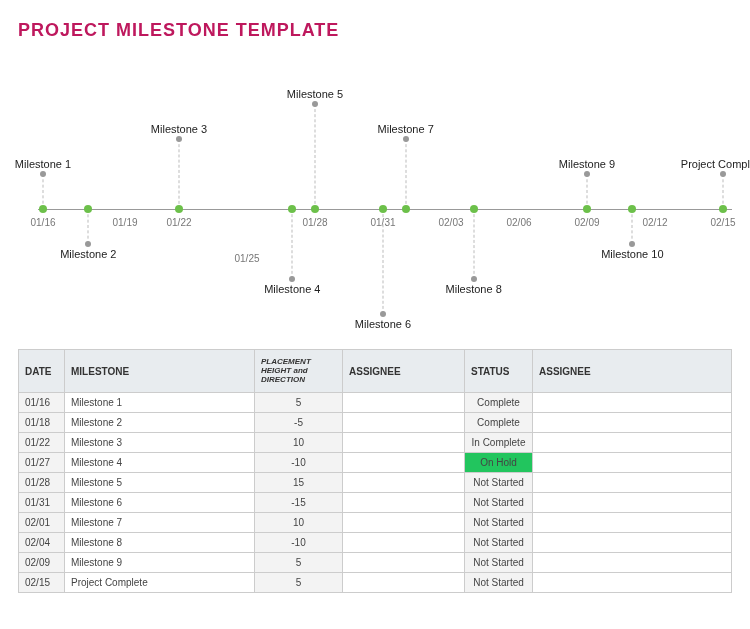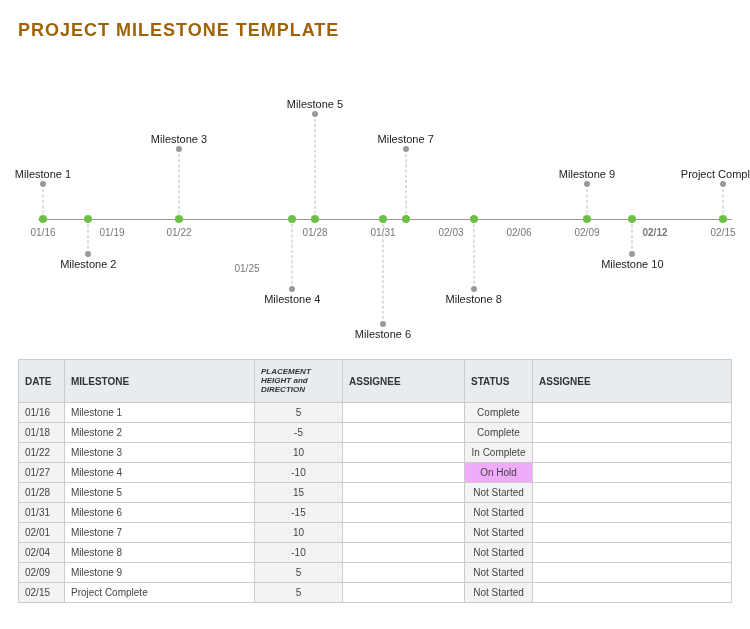--- a/index.html
+++ b/index.html
@@ -1,56 +1,56 @@
 <!DOCTYPE html>
 <html><head>
 <meta charset="utf-8">
 <style>
   * { box-sizing: border-box; }
   body { margin: 0; padding: 20px 18px; background: #fff; font-family: Arial, Helvetica, sans-serif; color: #333; width: 750px; }
-  .title { font-size: 18px; font-weight: bold; color: #a16207; letter-spacing: 1px; margin-bottom: 10px; }
+  .title { font-size: 18px; font-weight: bold; color: #be185d; letter-spacing: 1px; margin-bottom: 0; }
   .chart { position: relative; width: 714px; height: 290px; margin-bottom: 18px; }
   .axis { position: absolute; left: 20px; right: 0; top: 168px; border-top: 1px solid #999; }
   .tick-label { position: absolute; top: 176px; font-size: 10px; color: #777; transform: translateX(-50%); white-space: nowrap; }
   .dot { width: 8px; height: 8px; border-radius: 50%; background: #6cc04a; position: absolute; top: 164px; transform: translate(-50%, 0); }
   .end-dot { width: 6px; height: 6px; border-radius: 50%; background: #999; position: absolute; transform: translate(-50%, -50%); }
   .leader { position: absolute; border-left: 1px dashed #bbb; transform: translateX(-50%); }
   .ms-label { position: absolute; font-size: 11px; color: #222; white-space: nowrap; transform: translateX(-50%); }
   table { border-collapse: collapse; width: 714px; }
   th { background: #e8ecef; font-size: 10px; font-weight: bold; text-align: left; padding: 8px 6px; border: 1px solid #ccc; color: #333; vertical-align: middle; }
   th.sm { font-size: 8px; line-height: 1.1; }
   td { border: 1px solid #ccc; font-size: 10px; padding: 4px 6px; height: 20px; color: #444; vertical-align: middle; }
   td.shade { background: #f3f3f3; }
   td.c { text-align: center; }
-  td.hold { background: #f0abfc; }
+  td.hold { background: #22c55e; }
   .col-date { width: 46px; }
   .col-ms { width: 190px; }
   .col-ph { width: 88px; font-style: italic; }
   .col-as { width: 122px; }
   .col-st { width: 68px; margin-left: 17px; }
   .col-cm { }
 </style>
 </head>
 <body>
 
 <div class="title">PROJECT MILESTONE TEMPLATE</div>
 
 <div class="chart">
   <div class="axis"></div>
   <div id="chart-layer">
       <div class="tick-label" style="left: 25px;">01/16</div>
-      <div class="tick-label" style="left: 94px; text-align: right;">01/19</div>
+      <div class="tick-label" style="left: 107px; text-align: right;">01/19</div>
       <div class="tick-label" style="left: 161px;">01/22</div>
       <div class="tick-label" style="left: 229px; margin-top: 36px;">01/25</div>
       <div class="tick-label" style="left: 297px;">01/28</div>
       <div class="tick-label" style="left: 365px;">01/31</div>
       <div class="tick-label" style="left: 433px;">02/03</div>
       <div class="tick-label" style="left: 501px;">02/06</div>
       <div class="tick-label" style="left: 569px;">02/09</div>
-      <div class="tick-label" style="left: 637px; font-weight: bold;">02/12</div>
+      <div class="tick-label" style="left: 637px;">02/12</div>
       <div class="tick-label" style="left: 705px;">02/15</div>
       <div class="leader" style="left: 25px; top: 133px; height: 35px;"></div>
       <div class="dot" style="left: 25px;"></div>
       <div class="end-dot" style="left: 25px; top: 133px;"></div>
       <div class="ms-label" style="left: 25px; top: 117px;">Milestone 1</div>
       <div class="leader" style="left: 70.3333px; top: 168px; height: 35px;"></div>
       <div class="dot" style="left: 70.3333px;"></div>
       <div class="end-dot" style="left: 70.3333px; top: 203px;"></div>
       <div class="ms-label" style="left: 70.3333px; top: 207px;">Milestone 2</div>
       <div class="leader" style="left: 161px; top: 98px; height: 70px;"></div>

